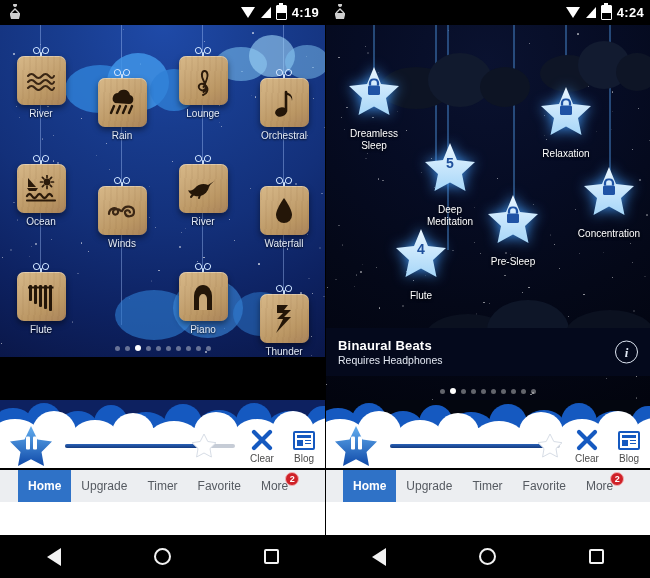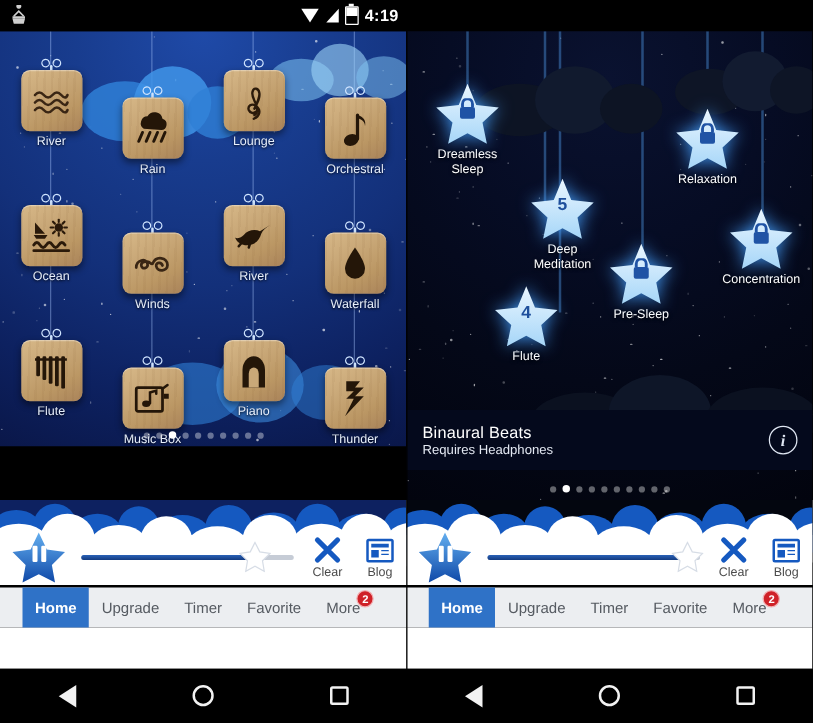--- a/index.html
+++ b/index.html
@@ -57,27 +57,27 @@
   .tile-label{margin-top:3px;font-size:10px;color:#eaf2ff;text-shadow:0 1px 2px rgba(0,0,0,.9);line-height:11px;}
 
   
   .star-wrap{position:absolute;width:72px;text-align:center;}
   .starshape{width:54px;height:52px;margin:0 auto;position:relative;
     filter:drop-shadow(0 0 7px rgba(70,160,255,.95));}
   .starshape svg{display:block;}
   .star-num{position:absolute;left:0;right:0;top:42%;transform:translateY(-50%);
     font-size:14px;font-weight:bold;color:#1e4f9c;z-index:3;}
   .star-lock{position:absolute;left:0;right:0;top:42%;transform:translateY(-50%);z-index:3;display:flex;justify-content:center;}
-  .star-label{margin-top:1px;font-size:10px;color:#fff;text-shadow:0 1px 3px #000;line-height:12px;}
+  .star-label{margin-top:11px;font-size:10px;color:#fff;text-shadow:0 1px 3px #000;line-height:12px;}
 
   
   .bbanner{position:absolute;left:0;bottom:24px;width:100%;height:48px;
     background:linear-gradient(#04091c 0%,#04091c 100%);display:flex;align-items:center;}
   .bb-text{margin-left:13px;}
-  .bb-title{font-size:13px;font-weight:normal;color:#fff;letter-spacing:.2px;}
+  .bb-title{font-size:13px;font-weight:bold;color:#fff;letter-spacing:.2px;}
   .bb-sub{font-size:10.5px;color:#e3e8f2;margin-top:1px;}
   .info-ico{position:absolute;right:12px;top:50%;transform:translateY(-50%);
     width:21px;height:21px;border:1.7px solid #dfe6f2;border-radius:50%;
     color:#dfe6f2;font-size:13px;font-style:italic;font-family:"Liberation Serif",serif;
     display:flex;align-items:center;justify-content:center;font-weight:bold;}
 
   
   .dots{position:absolute;left:0;width:100%;bottom:6px;display:flex;justify-content:center;gap:5px;}
   .dots i{width:5px;height:5px;border-radius:50%;background:rgba(255,255,255,.38);display:block;}
   .dots i.on{background:#fff;width:6px;height:6px;margin-top:-.5px;}
@@ -396,35 +396,20 @@
             <rect x="12" y="2" width="3" height="22" rx="1"></rect>
             <rect x="17" y="2" width="3" height="24" rx="1"></rect>
             <rect x="22" y="2" width="3" height="26" rx="1"></rect>
           </g>
           <path d="M1 4.5 L26.5 4.5" stroke="#241608" stroke-width="2"></path>
         </svg>
       </div>
       <div class="tile-label">Flute</div>
     </div>
 
-    <div class="tile-wrap" style="left:93px;top:260px;">
-      <div class="hook">
-          <span></span>
-        </div>
-      <div class="tile">
-        <svg width="30" height="26" viewBox="0 0 30 26">
-          <rect x="2" y="4" width="21" height="19" rx="1.5" fill="none" stroke="#241608" stroke-width="2.2"></rect>
-          <ellipse cx="10" cy="17" rx="3.3" ry="2.6" fill="#241608"></ellipse>
-          <path d="M13 16.5 L13 8 L18 6.5 L18 9" stroke="#241608" stroke-width="2" fill="none" stroke-linecap="round"></path>
-          <rect x="24" y="9" width="4" height="4" fill="#241608"></rect>
-          <path d="M23 5 L27 2" stroke="#241608" stroke-width="2" stroke-linecap="round"></path>
-        </svg>
-      </div>
-      <div class="tile-label">Music Box</div>
-    </div>
 
     <div class="tile-wrap" style="left:174px;top:238px;">
       <div class="hook">
           <span></span>
         </div>
       <div class="tile">
         <svg width="26" height="28" viewBox="0 0 26 28">
           <path d="M4 27 L4 13 a9 11 0 0 1 18 0 L22 27 z" fill="#241608"></path>
           <path d="M17 27 L17 16 a4 5 0 0 0 -8 0 L9 27" fill="#c9a878"></path>
         </svg>
@@ -558,20 +543,38 @@
 
   <div class="navbar">
     <span class="nav-back"></span>
     <span class="nav-home"></span>
     <span class="nav-rec"></span>
   </div>
 </div>
 
 <div class="screen right">
 
+  <div class="statusbar">
+    <div class="sb-left">
+      <svg width="18" height="17" viewBox="0 0 18 17">
+          <path d="M4 11 L14 11 L13 15 L5 15 Z" fill="#cfcfcf"></path>
+          <path d="M4 11 L14 11 L14 9 L4 9 Z" fill="#cfcfcf"></path>
+          <path d="M9 3 a2 2 0 1 1 0.1 0" fill="#cfcfcf"></path>
+          <path d="M5 9 L9 5 L13 9" stroke="#cfcfcf" stroke-width="1.4" fill="none"></path>
+        </svg>
+    </div>
+    <div class="sb-right">
+      <span class="wifi">
+          <i></i>
+        </span>
+      <span class="sig"></span>
+      <span class="batt"></span>
+      <span class="sb-clock">4:24</span>
+    </div>
+  </div>
 
   <div class="bg-right">
     <div class="starfield" id="sf-right">
         <i style="width: 1px; height: 1px; left: 22.2%; top: 23%; opacity: 0.19;"></i>
         <i style="width: 1.1px; height: 1.1px; left: 14.6%; top: 24.5%; opacity: 0.51;"></i>
         <i style="width: 0.7px; height: 0.7px; left: 32.5%; top: 35.5%; opacity: 0.51;"></i>
         <i style="width: 1.5px; height: 1.5px; left: 78.4%; top: 21.4%; opacity: 0.6;"></i>
         <i style="width: 1.1px; height: 1.1px; left: 6.6%; top: 21.8%; opacity: 0.51;"></i>
         <i style="width: 1.4px; height: 1.4px; left: 12.2%; top: 5.6%; opacity: 0.41;"></i>
         <i style="width: 0.5px; height: 0.5px; left: 86.5%; top: 94%; opacity: 0.32;"></i>

